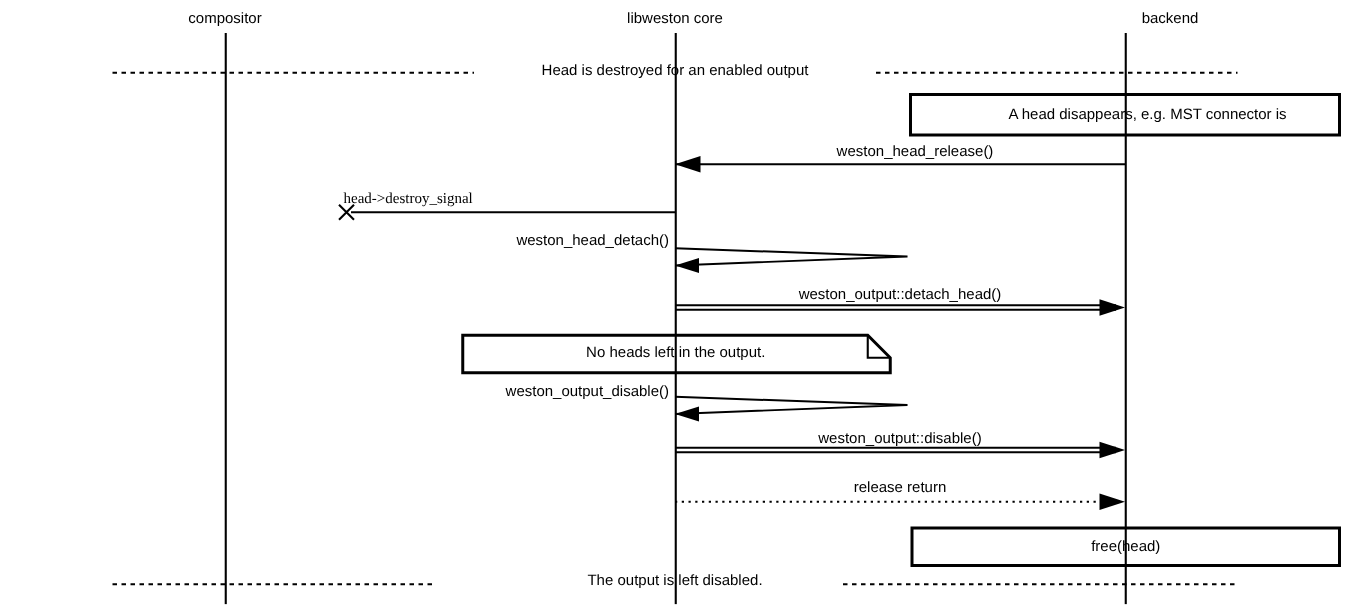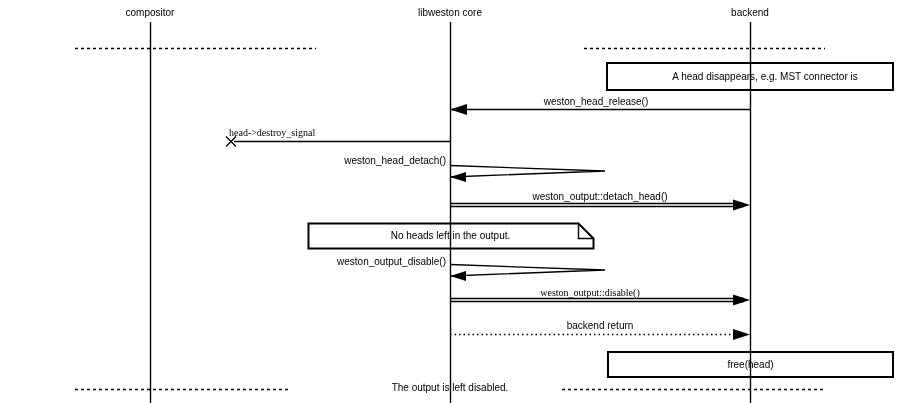--- a/index.html
+++ b/index.html
@@ -61,33 +61,34 @@
     <polygon points="750,334.5 733,329 733,340" fill="#000"></polygon>
 
     <rect x="608" y="352" width="285" height="25" fill="none" stroke="#000" stroke-width="2"></rect>
 
     <line x1="75" y1="389.5" x2="291" y2="389.5" stroke="#000" stroke-width="1.3" stroke-dasharray="3,3"></line>
     <line x1="562" y1="389.5" x2="825" y2="389.5" stroke="#000" stroke-width="1.3" stroke-dasharray="3,3"></line>
   </svg>
 
   <div class="lbl ctr" style="left:150px;top:6px;">compositor</div>
   <div class="lbl ctr" style="left:450px;top:6px;">libweston core</div>
-  <div class="lbl ctr" style="left:750px;top:6px;">backend</div>
+  <div class="lbl ctr" style="left:780px;top:6px;">backend</div>
 
+  <div class="lbl ctr" style="left:450px;top:41px;">Head is destroyed for an enabled output</div>
   <div class="lbl ctr" style="left:450px;top:381px;">The output is left disabled.</div>
 
   <div class="boxtext" style="left:607px;top:63px;width:316px;height:27px;">
     <div>A head disappears, e.g. MST connector is</div>
   </div>
 
-  <div class="lbl center" style="left:446px;top:95px;width:300px;">weston_head_release()</div>
+  <div class="lbl center" style="left:460px;top:95px;width:300px;">weston_head_release()</div>
   <div class="lbl" style="left:229px;top:126px;font-family:Liberation Serif, serif;">head-&gt;destroy_signal</div>
   <div class="lbl right" style="left:246px;top:154px;width:200px;">weston_head_detach()</div>
   <div class="lbl center" style="left:450px;top:190px;width:300px;">weston_output::detach_head()</div>
   <div class="lbl right" style="left:246px;top:255px;width:200px;">weston_output_disable()</div>
-  <div class="lbl center" style="left:440px;top:286px;width:300px;font-family:Liberation Serif, serif;">weston_output::disable()</div>
-  <div class="lbl center" style="left:450px;top:319px;width:300px;">backend return</div>
+  <div class="lbl center" style="left:450px;top:286px;width:300px;">weston_output::disable()</div>
+  <div class="lbl center" style="left:450px;top:319px;width:300px;">release return</div>
 
   <div class="boxtext" style="left:308px;top:223px;width:285px;height:25px;text-align:right;">No heads left in the output.</div>
 
   <div class="boxtext" style="left:608px;top:352px;width:285px;height:25px;">free(head)</div>
 
 </div>
 
 </body></html>

